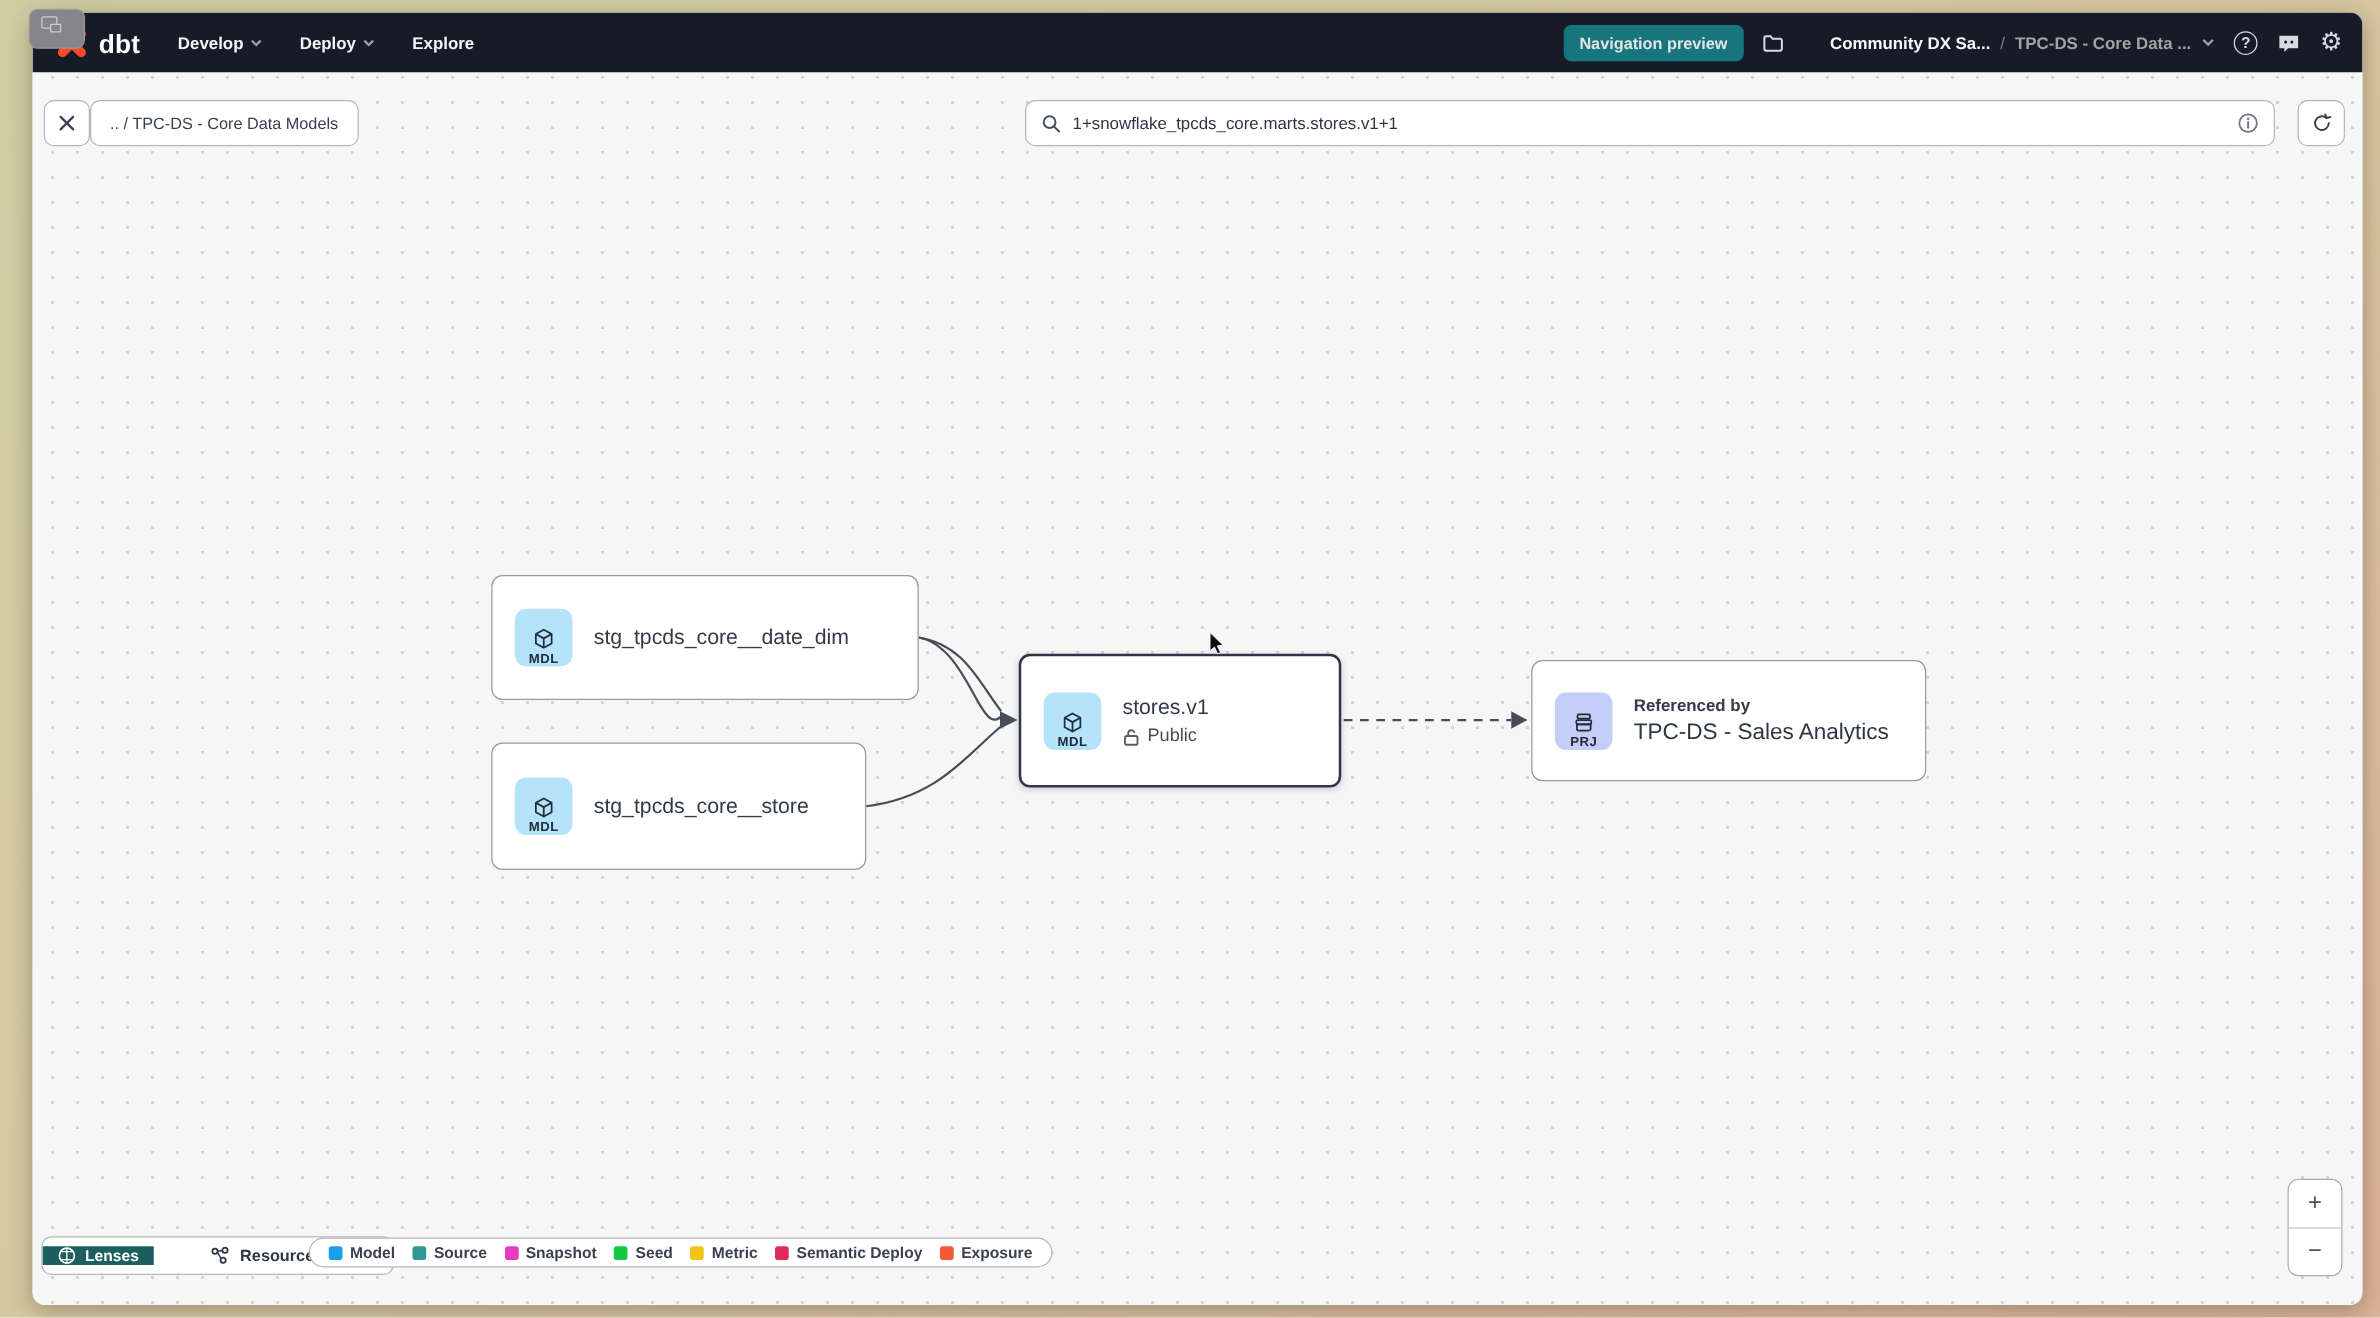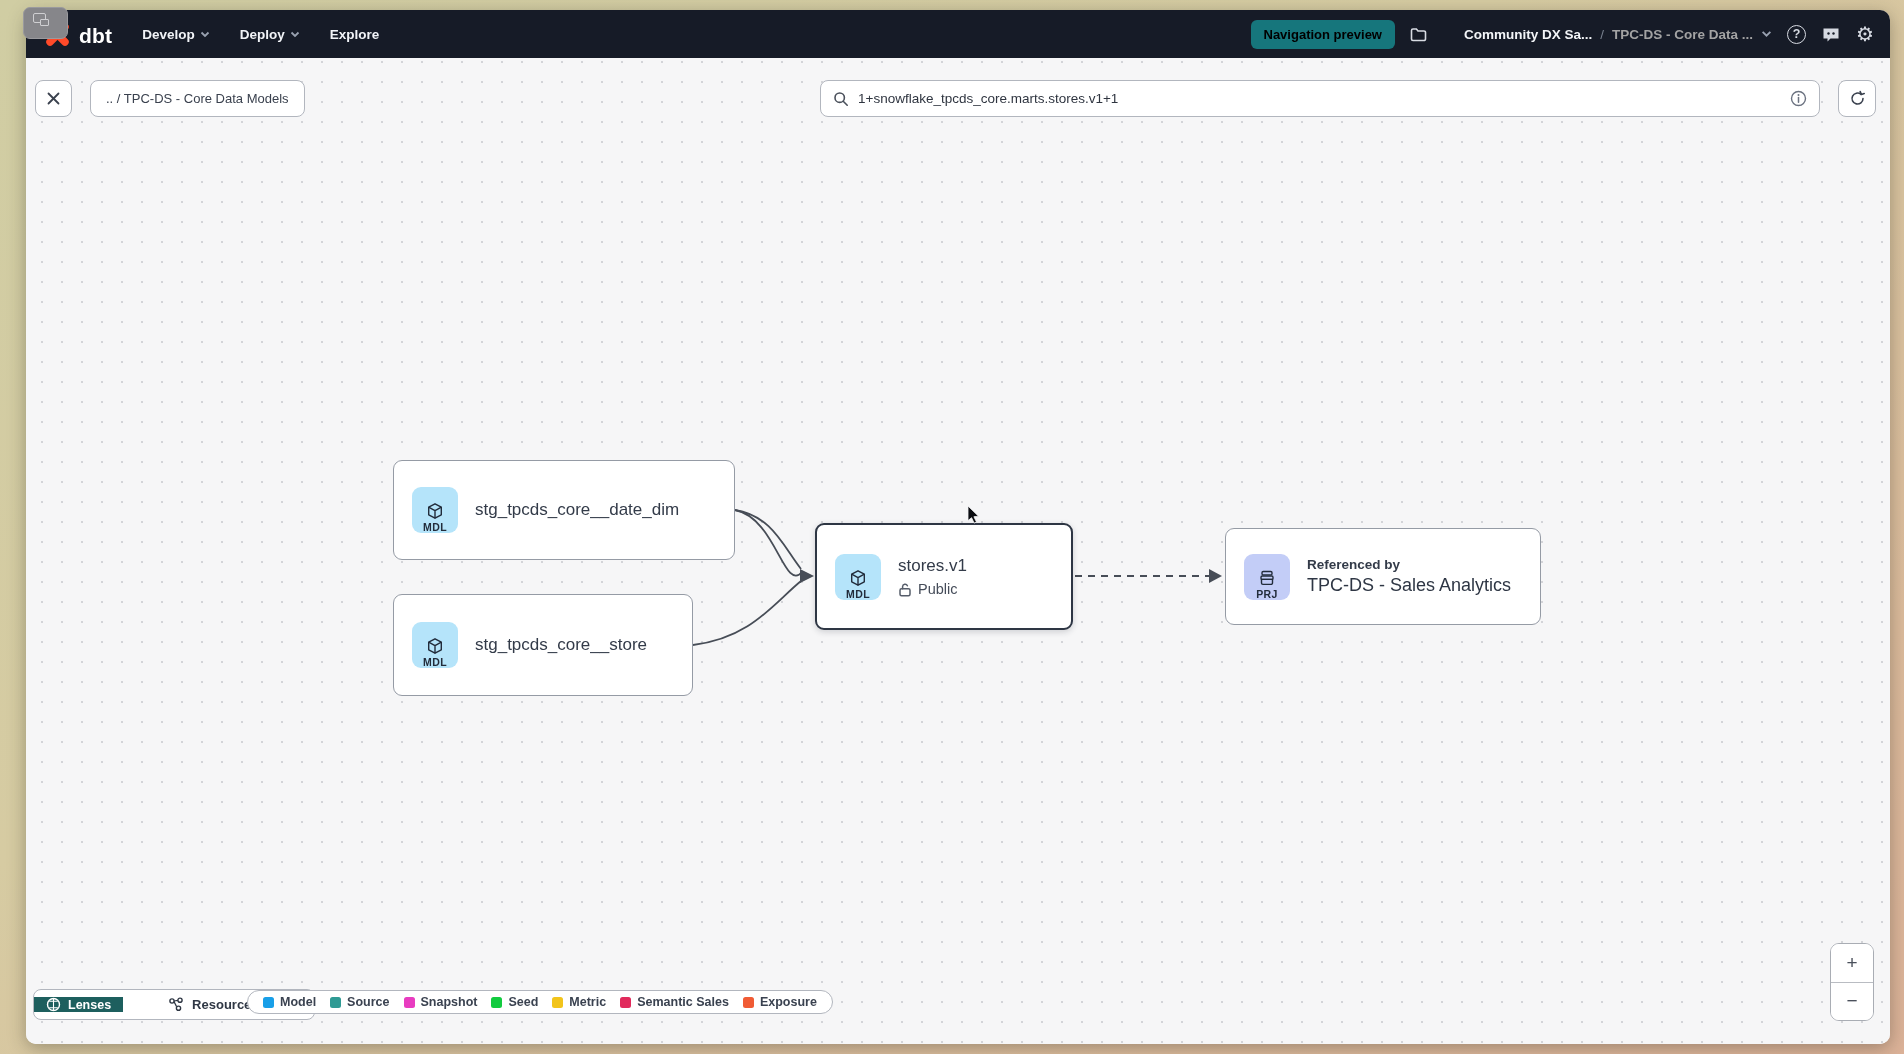--- a/index.html
+++ b/index.html
@@ -32,21 +32,21 @@
   .navbar {
     height:48px; background:#161b27; display:flex; align-items:center;
     padding:0 16px 0 18px; color:#fff;
   }
   .logo { display:flex; align-items:flex-end; gap:8px; margin-right:30px; }
   .logo-text { font-size:21px; font-weight:700; letter-spacing:.2px; color:#fff; }
   .nav-menu { display:flex; align-items:center; gap:30px; }
   .menu-item { display:flex; align-items:center; gap:5px; font-size:13.5px; font-weight:600; color:#f2f4f8; cursor:pointer; }
   .chev { stroke:#99a1b0; }
   .nav-right { margin-left:auto; display:flex; align-items:center; gap:15px; }
-  .preview-badge { background:#16767c; color:#000000; font-size:13px; font-weight:600; padding:7px 13px; border-radius:6px; }
+  .preview-badge { background:#16767c; color:#e5e5e5; font-size:13px; font-weight:600; padding:7px 13px; border-radius:6px; }
   .crumbs { display:flex; align-items:center; gap:8px; font-size:13.5px; }
   .crumb-account { color:#f3f5f8; font-weight:700;margin-left:29px; }
   .crumb-sep { color:#79818f; }
   .crumb-project { color:#a3a3a3; font-weight:600; }
   .nav-iconbtn { background:none; border:none; color:#d6dae2; display:flex; align-items:center; cursor:pointer; }
   .help-circle {
     width:19px; height:19px; border:1.7px solid #d6dae2; border-radius:50%;
     font-size:12.5px; font-weight:700; color:#d6dae2; display:flex; align-items:center; justify-content:center;
   }
   .gear-glyph { font-size:20px; color:#d6dae2; line-height:1; }
@@ -55,21 +55,21 @@
     position:absolute; left:0; right:0; top:48px; bottom:0; background:#f6f6f7;
     background-image:radial-gradient(#d3d4d8 1.2px, transparent 1.3px);
     background-size:20px 20px; background-position:6px 14px;
   }
   .tool {
     position:absolute; top:22px; height:37px; background:#fff;
     border:1px solid #b2b6be; border-radius:8px; display:flex; align-items:center;
     color:#3a414e;
   }
   .close-btn { left:9px; width:37px; justify-content:center; cursor:pointer; }
-  .crumb-chip { left:64px; padding:0 15px; font-size:13px; font-weight:500; cursor:pointer; }
+  .crumb-chip { left:46px; padding:0 15px; font-size:13px; font-weight:500; cursor:pointer; }
   .search-wrap { left:794px; width:1000px; padding:0 12px; gap:9px; }
   .search-input {
     flex:1; border:none; outline:none; font-family:"Liberation Sans",sans-serif;
     font-size:13.5px; color:#2f3540; background:transparent;
   }
   .refresh-btn { left:1812px; width:38px; justify-content:center; cursor:pointer; }
   
   .node {
     position:absolute; background:#fff; border:1.5px solid #959ba5; border-radius:9px;
     display:flex; align-items:center; gap:17px; padding:0 18px; cursor:pointer; z-index:3;
@@ -321,21 +321,21 @@
       <div class="legend-item">
         <span class="swatch" style="background:#12cb3f"></span>
         <span>Seed</span>
       </div>
       <div class="legend-item">
         <span class="swatch" style="background:#f2c41b"></span>
         <span>Metric</span>
       </div>
       <div class="legend-item">
         <span class="swatch" style="background:#e12a5c"></span>
-        <span>Semantic Sales</span>
+        <span>Semantic Deploy</span>
       </div>
       <div class="legend-item">
         <span class="swatch" style="background:#f05b35"></span>
         <span>Exposure</span>
       </div>
     </div>
 
     <div class="zoom-ctrl">
       <button class="zoom-btn">+</button>
       <button class="zoom-btn">−</button>

